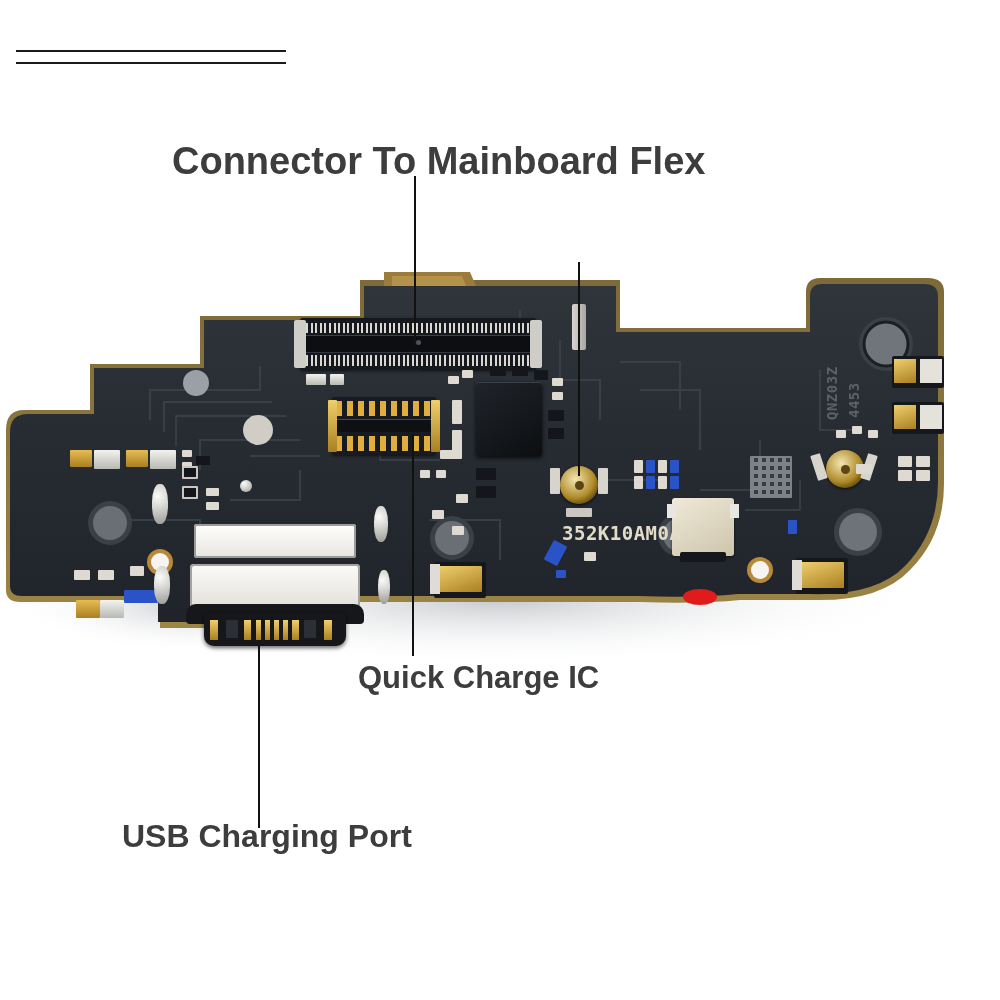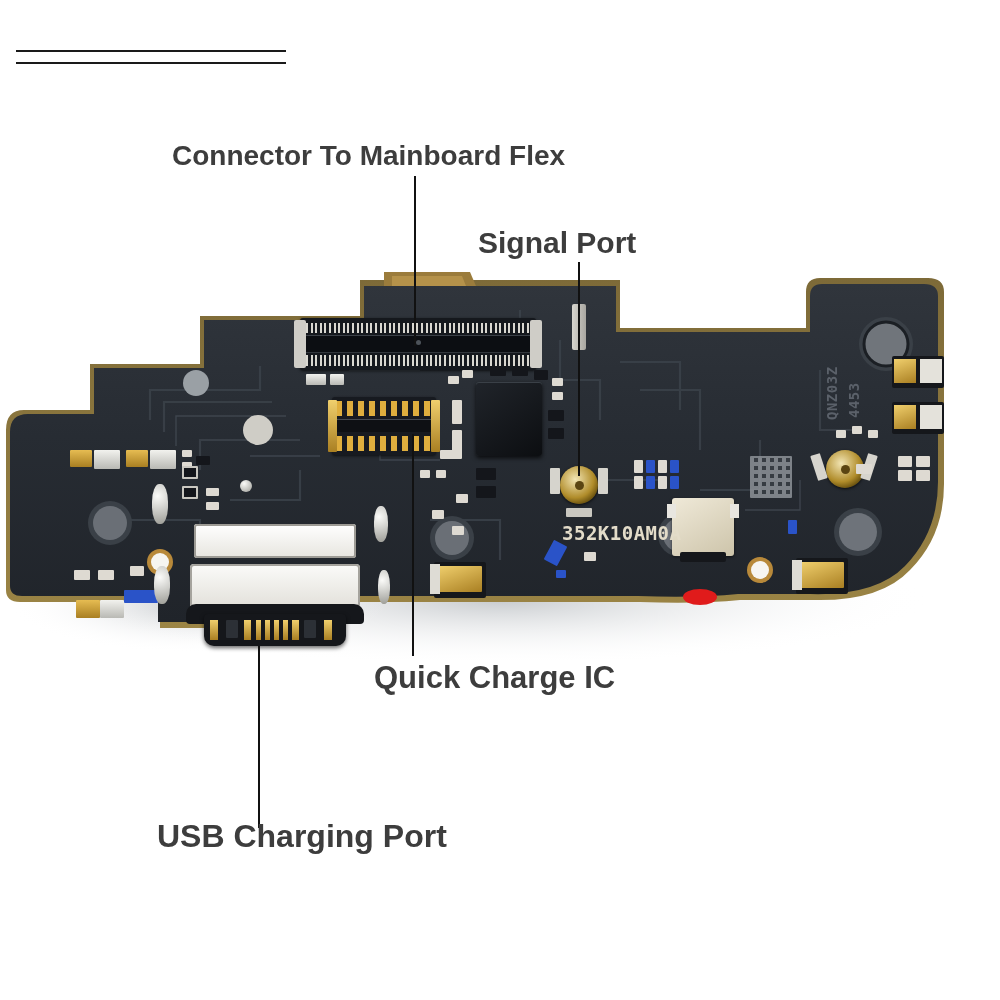--- a/index.html
+++ b/index.html
@@ -18,24 +18,24 @@
   }
   .rule{position:absolute;left:16px;height:0;border-top:2px solid #1a1a1a;width:270px;}
   .rule.r1{top:50px;}
   .rule.r2{top:62px;}
 
   
   .label{
     position:absolute;color:#3d3d3d;font-weight:bold;
     white-space:nowrap;line-height:1;
   }
-  .lbl-connector{left:172px;top:142px;font-size:28px;}
+  .lbl-connector{left:172px;top:142px;font-size:38px;}
   .lbl-signal{left:478px;top:228px;font-size:30px;}
-  .lbl-quick{left:374px;top:662px;font-size:31px;}
-  .lbl-usb{left:122px;top:820px;font-size:32px;margin-left:35px;}
+  .lbl-quick{left:358px;top:662px;font-size:31px;}
+  .lbl-usb{left:122px;top:820px;font-size:32px;}
 
   .leader{position:absolute;background:#111;width:2px;}
   .ld-connector{left:414px;top:176px;height:170px;}
   .ld-signal{left:578px;top:262px;height:214px;}
   .ld-quick{left:412px;top:434px;height:222px;}
   .ld-usb{left:258px;top:646px;height:182px;}
 
   
   #board{position:absolute;left:0;top:270px;width:1000px;height:390px;}
 
@@ -313,17 +313,16 @@
     <div class="pt pad-silver" style="left:306px;top:104px;width:20px;height:11px;"></div>
     <div class="pt pad-silver" style="left:330px;top:104px;width:14px;height:11px;"></div>
   </div>
 
   <div class="leader ld-connector"></div>
   <div class="leader ld-signal"></div>
   <div class="leader ld-quick"></div>
   <div class="leader ld-usb"></div>
 
   <div class="label lbl-connector">Connector To Mainboard Flex</div>
-  <div class="label lbl-signal">Signal Port</div>
   <div class="label lbl-quick">Quick Charge IC</div>
   <div class="label lbl-usb">USB Charging Port</div>
 
 </div>
 
 </body></html>

